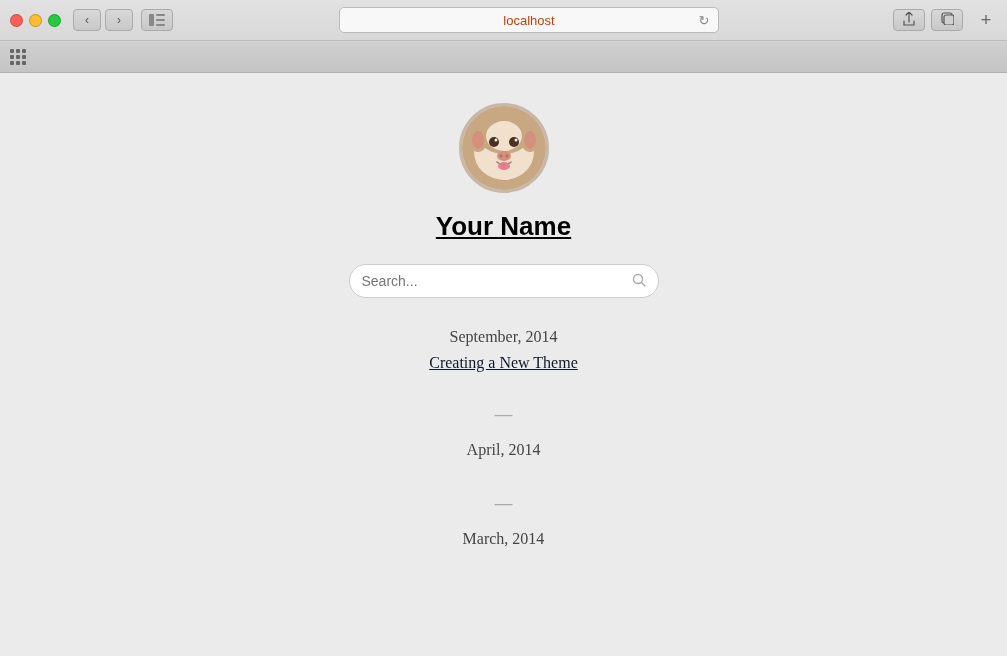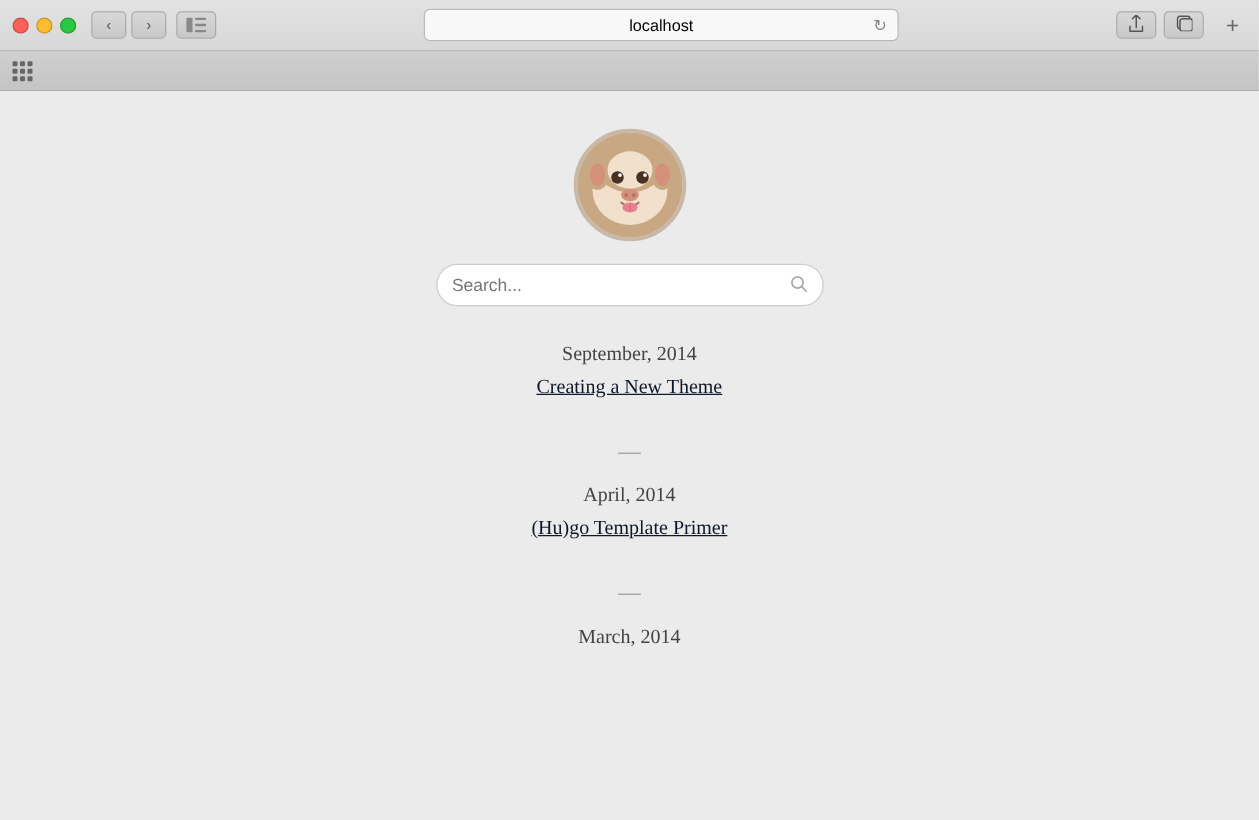--- a/index.html
+++ b/index.html
@@ -95,21 +95,21 @@
       display: flex;
       align-items: center;
       justify-content: center;
       font-size: 13px;
       color: #333;
       position: relative;
     }
 
     .url-bar-text {
       font-size: 13px;
-      color: #000000;
+      color: #c2410c;
     }
 
     .reload-btn {
       position: absolute;
       right: 6px;
       width: 16px;
       height: 16px;
       display: flex;
       align-items: center;
       justify-content: center;
@@ -385,20 +385,21 @@
       <circle cx="45" cy="50" r="1.5" fill="#b07060"></circle>
 
       <path d="M35 56 Q42 62 49 56" stroke="#b07060" stroke-width="1.5" fill="none" stroke-linecap="round"></path>
 
       <ellipse cx="42" cy="60" rx="6" ry="4" fill="#e88090"></ellipse>
 
       <line x1="42" y1="57" x2="42" y2="63" stroke="#d07080" stroke-width="1"></line>
     </svg>
   </div>
 
+  <h1 class="site-title">Your Name</h1>
 
   <div class="search-bar">
     <input class="search-input" type="text" placeholder="Search..." style="">
     <span class="search-icon-span">
       <svg width="14" height="14" viewBox="0 0 14 14" fill="none">
         <circle cx="6" cy="6" r="4.5" stroke="#aaa" stroke-width="1.4"></circle>
         <line x1="9.5" y1="9.5" x2="13" y2="13" stroke="#aaa" stroke-width="1.4" stroke-linecap="round"></line>
       </svg>
     </span>
   </div>
@@ -407,21 +408,20 @@
 
     <div class="date-group">
       <span class="date-label">September, 2014</span>
       <a class="post-link">Creating a New Theme</a>
     </div>
 
     <div class="section-divider">—</div>
 
     <div class="date-group">
       <span class="date-label">April, 2014</span>
-      <a class="post-link">(Hu)go Template Primer</a>
     </div>
 
     <div class="section-divider">—</div>
 
     <div class="date-group">
       <span class="date-label">March, 2014</span>
     </div>
 
   </div>
 </div>

